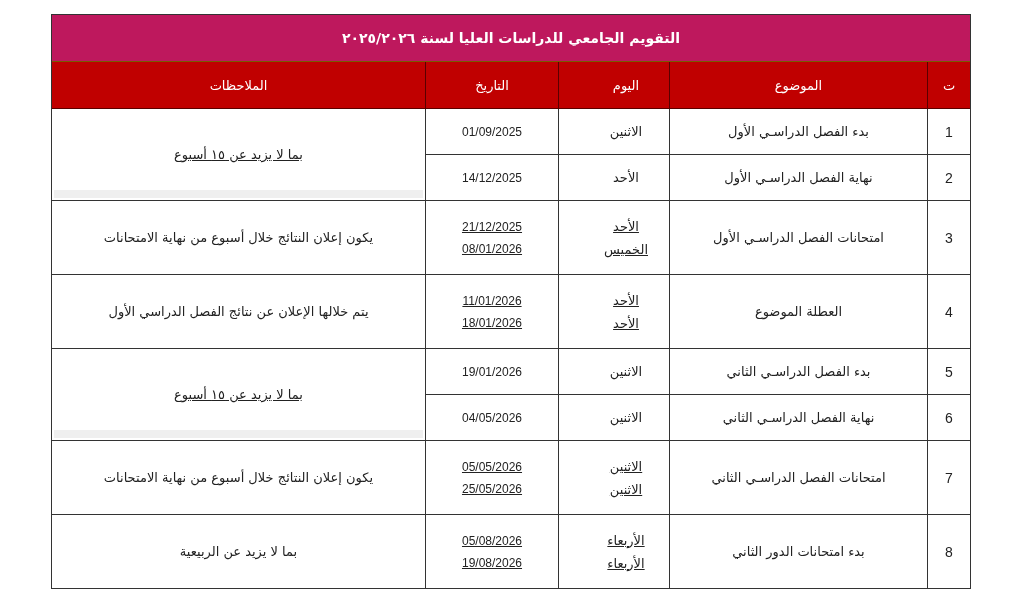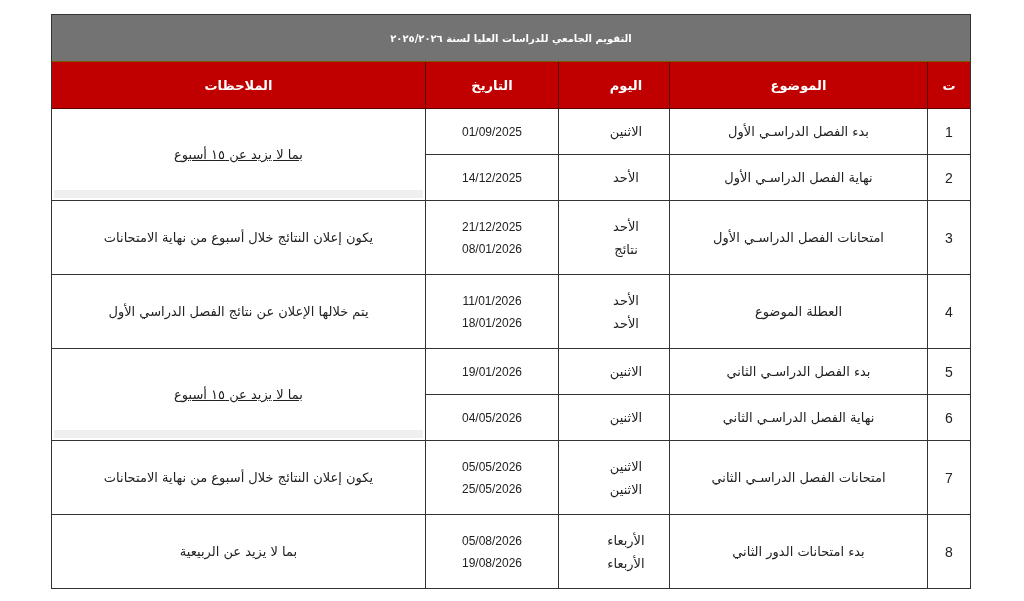--- a/index.html
+++ b/index.html
@@ -18,64 +18,64 @@
       position: absolute;
       left: 51px;
       top: 14px;
       width: 920px;
       border: 1px solid #333333;
       box-sizing: border-box;
       direction: rtl;
     }
     .title-band {
       height: 46px;
-      background: #737373;
+      background: #be185d;
       color: #ffffff;
       display: flex;
       align-items: center;
       justify-content: center;
-      font-size: 10px;
+      font-size: 14px;
       font-weight: bold;
       border-bottom: 1px solid #7a5a00;
     }
     table {
       border-collapse: collapse;
       width: 100%;
       table-layout: fixed;
       direction: rtl;
     }
     th, td {
       border: 1px solid #333333;
       text-align: center;
       vertical-align: middle;
       padding: 0;
       font-size: 13px;
     }
-    tr:first-child th { border-top: none; font-weight: bold; }
+    tr:first-child th { border-top: none; }
     th:first-child, td.col-num { border-right: none; }
     th:last-child, td.col-notes { border-left: none; }
     tbody tr:last-child td { border-bottom: none; }
     thead th {
       background: #C00000;
       color: #ffffff;
       font-weight: normal;
       height: 46px;
       font-size: 13px;
       border-color: #5a0000;
     }
     .col-num { width: 42px; }
     .col-subject { width: 257px; }
     .col-day { width: 86px; padding-left: 24px; }
     .col-date { width: 132px; }
     .col-notes { width: auto; }
     tr.single td { height: 45px; }
     tr.double td { height: 73px; }
     .num { font-family: "Liberation Sans", sans-serif; font-size: 14px; }
     .date { font-family: "Liberation Sans", sans-serif; font-size: 12px; direction: ltr; }
-    .stack { display: flex; flex-direction: column; align-items: center; gap: 8px; }
+    .stack { display: flex; flex-direction: column; align-items: center; gap: 8px; text-decoration: underline; }
     td.merged-notes {
       position: relative;
       text-decoration: underline;
     }
     td.merged-notes .gray-strip {
       position: absolute;
       left: 2px;
       right: 2px;
       bottom: 2px;
       height: 8px;
@@ -116,21 +116,21 @@
         <td class="col-day">الأحد</td>
         <td class="col-date date">14/12/2025</td>
       </tr>
 
       <tr class="double">
         <td class="col-num num">3</td>
         <td class="col-subject">امتحانات الفصل الدراسـي الأول</td>
         <td class="col-day">
           <div class="stack">
             <span>الأحد</span>
-            <span>نتائج</span>
+            <span>الخميس</span>
           </div>
         </td>
         <td class="col-date date">
           <div class="stack">
             <span>21/12/2025</span>
             <span>08/01/2026</span>
           </div>
         </td>
         <td class="col-notes">يكون إعلان النتائج خلال أسبوع من نهاية الامتحانات</td>
       </tr>

